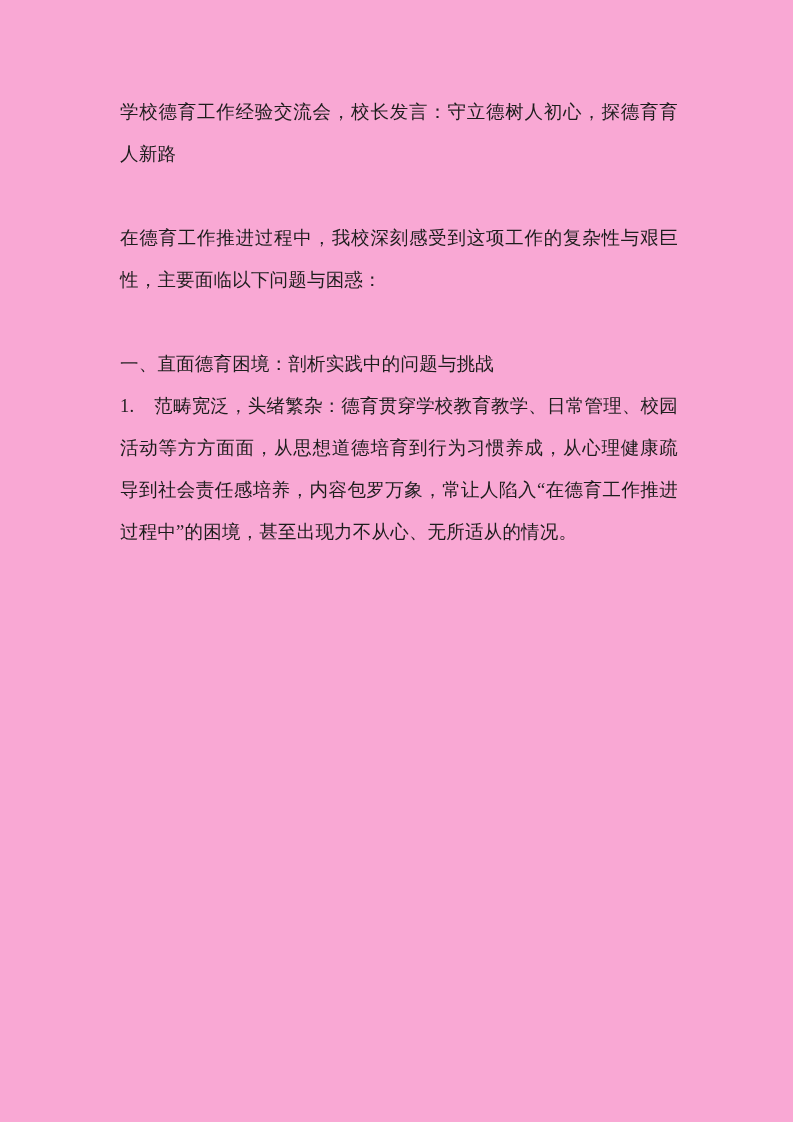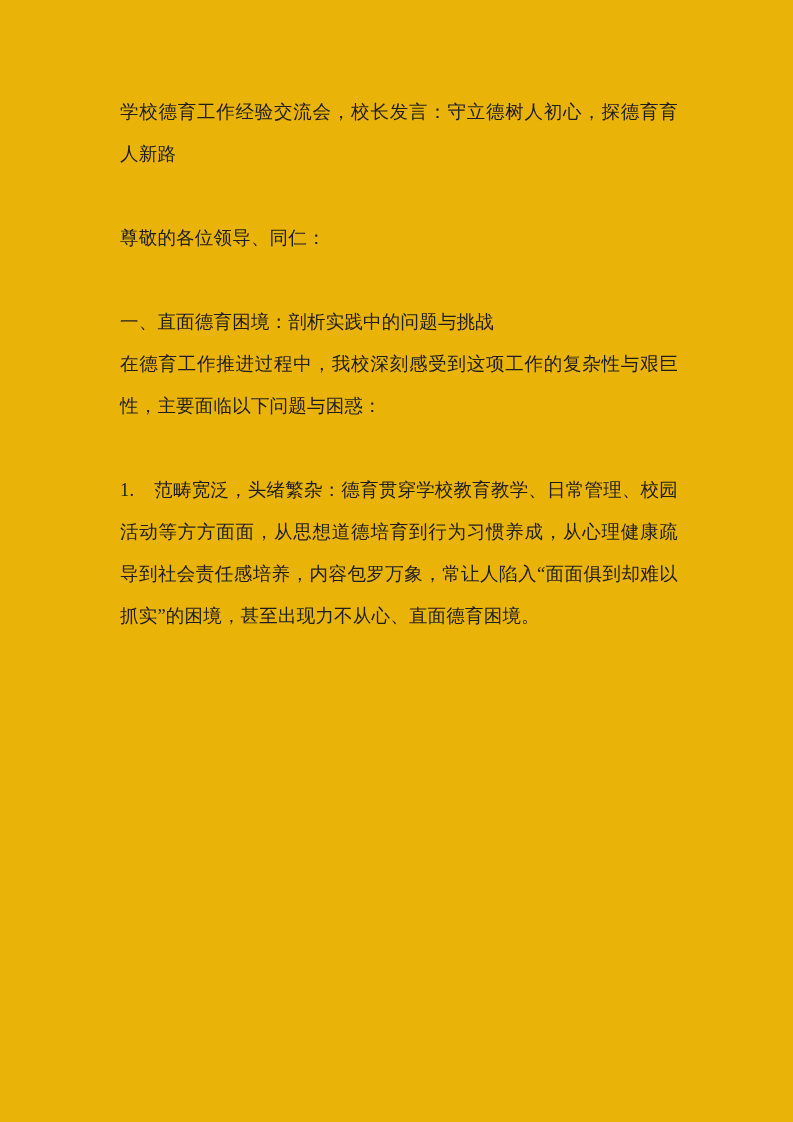--- a/index.html
+++ b/index.html
@@ -12,21 +12,21 @@
     height: 1122px;
     position: relative;
     overflow: hidden;
     font-family: "Liberation Serif", "DejaVu Serif", serif;
   }
   .page {
     position: absolute;
     left: 0; top: 0;
     width: 793px;
     height: 1122px;
-    background: #eab308;
+    background: #f9a8d4;
   }
   .content {
     position: absolute;
     left: 120px;
     top: 91px;
     width: 558px;
     font-size: 18.5px;
     line-height: 42px;
     color: #1d1d1d;
     text-align: justify;
@@ -44,27 +44,26 @@
   }
 </style>
 </head>
 <body>
 
 <div class="page">
   <div class="content">
 
     <p class="para">学校德育工作经验交流会，校长发言：守立德树人初心，探德育育人新路</p>
 
-    <p class="para">尊敬的各位领导、同仁：</p>
 
 
 
+    <p class="para">在德育工作推进过程中，我校深刻感受到这项工作的复杂性与艰巨性，主要面临以下问题与困惑：</p>
+
     <p class="para tight">一、直面德育困境：剖析实践中的问题与挑战</p>
-
-    <p class="para">在德育工作推进过程中，我校深刻感受到这项工作的复杂性与艰巨性，主要面临以下问题与困惑：</p>
 
 
     <p class="para">
-      <span>1.</span><span class="num-gap"></span><span>范畴宽泛，头绪繁杂：德育贯穿学校教育教学、日常管理、校园活动等方方面面，从思想道德培育到行为习惯养成，从心理健康疏导到社会责任感培养，内容包罗万象，常让人陷入“面面俱到却难以抓实”的困境，甚至出现力不从心、直面德育困境。</span>
+      <span>1.</span><span class="num-gap"></span><span>范畴宽泛，头绪繁杂：德育贯穿学校教育教学、日常管理、校园活动等方方面面，从思想道德培育到行为习惯养成，从心理健康疏导到社会责任感培养，内容包罗万象，常让人陷入“在德育工作推进过程中”的困境，甚至出现力不从心、无所适从的情况。</span>
     </p>
 
   </div>
 </div>
 
 </body></html>

